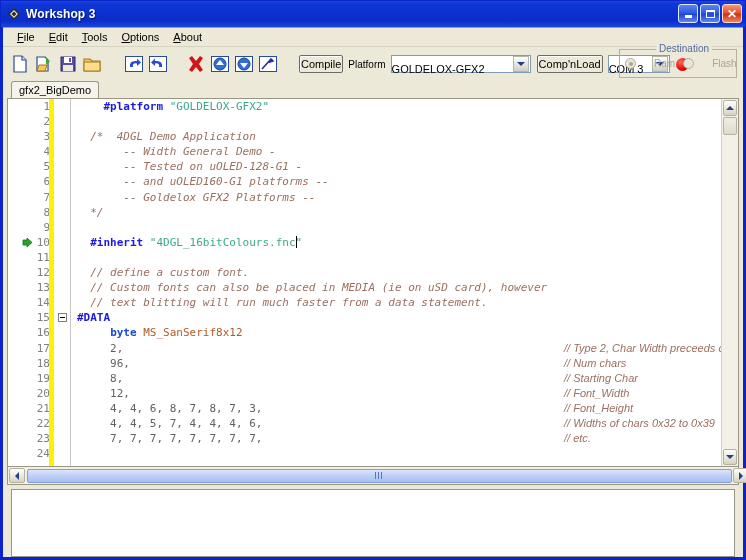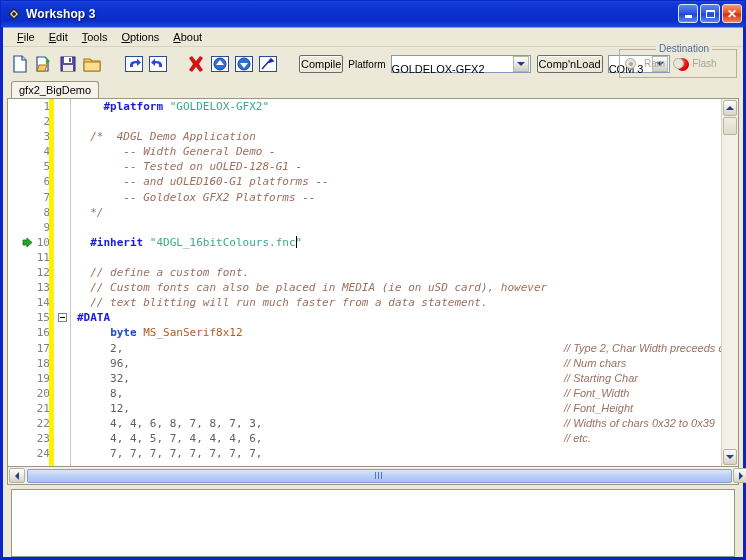--- a/index.html
+++ b/index.html
@@ -126,21 +126,21 @@
     position:absolute;right:6px;top:2px;width:118px;height:29px;
     border:1px solid #b5b09a;box-sizing:border-box;
   }
   #destination-legend{
     position:absolute;left:5px;top:-7px;background:#ece9d8;
     padding:0 3px;font-size:10px;color:#4f6a9e;margin-left:31px;
   }
   .radio-row{
     display:flex;align-items:center;height:100%;padding-left:5px;gap:8px;
   }
-  .radio{display:flex;align-items:center;gap:8px;}
+  .radio{display:flex;align-items:center;gap:18px;}
   .radio .dot{
     width:11px;height:11px;border-radius:50%;
     border:1px solid #b0ada0;background:#e9e6d8;box-sizing:border-box;
     display:flex;align-items:center;justify-content:center;
   }
   .radio .dot.on:after{
     content:"";width:4px;height:4px;border-radius:50%;background:#a9a69a;
   }
   .radio span{font-size:10px;color:#a9a69a;}
   
@@ -469,21 +469,20 @@
               <div class="code-line"><span class="cmt">  // define a custom font.</span></div>
               <div class="code-line"><span class="cmt">  // Custom fonts can also be placed in MEDIA (ie on uSD card), however</span></div>
               <div class="code-line"><span class="cmt">  // text blitting will run much faster from a data statement.</span></div>
               <div class="code-line"><span class="dir">#DATA</span></div>
               <div class="code-line"><span class="plain">     </span><span class="kw">byte</span><span class="plain"> </span><span class="ident">MS_SanSerif8x12</span></div>
               <span class="cmt" style="position: absolute; left: 493px; top: 241.6px; white-space: pre; line-height: 15.1px;">// Type 2, Char Width preceeds ch</span>
               <div class="code-line"><span class="num">     2,</span></div>
               <span class="cmt" style="position: absolute; left: 493px; top: 256.7px; white-space: pre; line-height: 15.1px;">// Num chars</span>
               <div class="code-line"><span class="num">     96,</span></div>
               <span class="cmt" style="position: absolute; left: 493px; top: 271.8px; white-space: pre; line-height: 15.1px;">// Starting Char</span>
-              <div class="code-line"><span class="num">     32,</span></div>
               <span class="cmt" style="position: absolute; left: 493px; top: 286.9px; white-space: pre; line-height: 15.1px;">// Font_Width</span>
               <div class="code-line"><span class="num">     8,</span></div>
               <span class="cmt" style="position: absolute; left: 493px; top: 302px; white-space: pre; line-height: 15.1px;">// Font_Height</span>
               <div class="code-line"><span class="num">     12,</span></div>
               <span class="cmt" style="position: absolute; left: 493px; top: 317.1px; white-space: pre; line-height: 15.1px;">// Widths of chars 0x32 to 0x39</span>
               <div class="code-line"><span class="num">     4, 4, 6, 8, 7, 8, 7, 3,</span></div>
               <span class="cmt" style="position: absolute; left: 493px; top: 332.2px; white-space: pre; line-height: 15.1px;">// etc.</span>
               <div class="code-line"><span class="num">     4, 4, 5, 7, 4, 4, 4, 6,</span></div>
               <div class="code-line"><span class="num">     7, 7, 7, 7, 7, 7, 7, 7,</span></div>
             </div>

